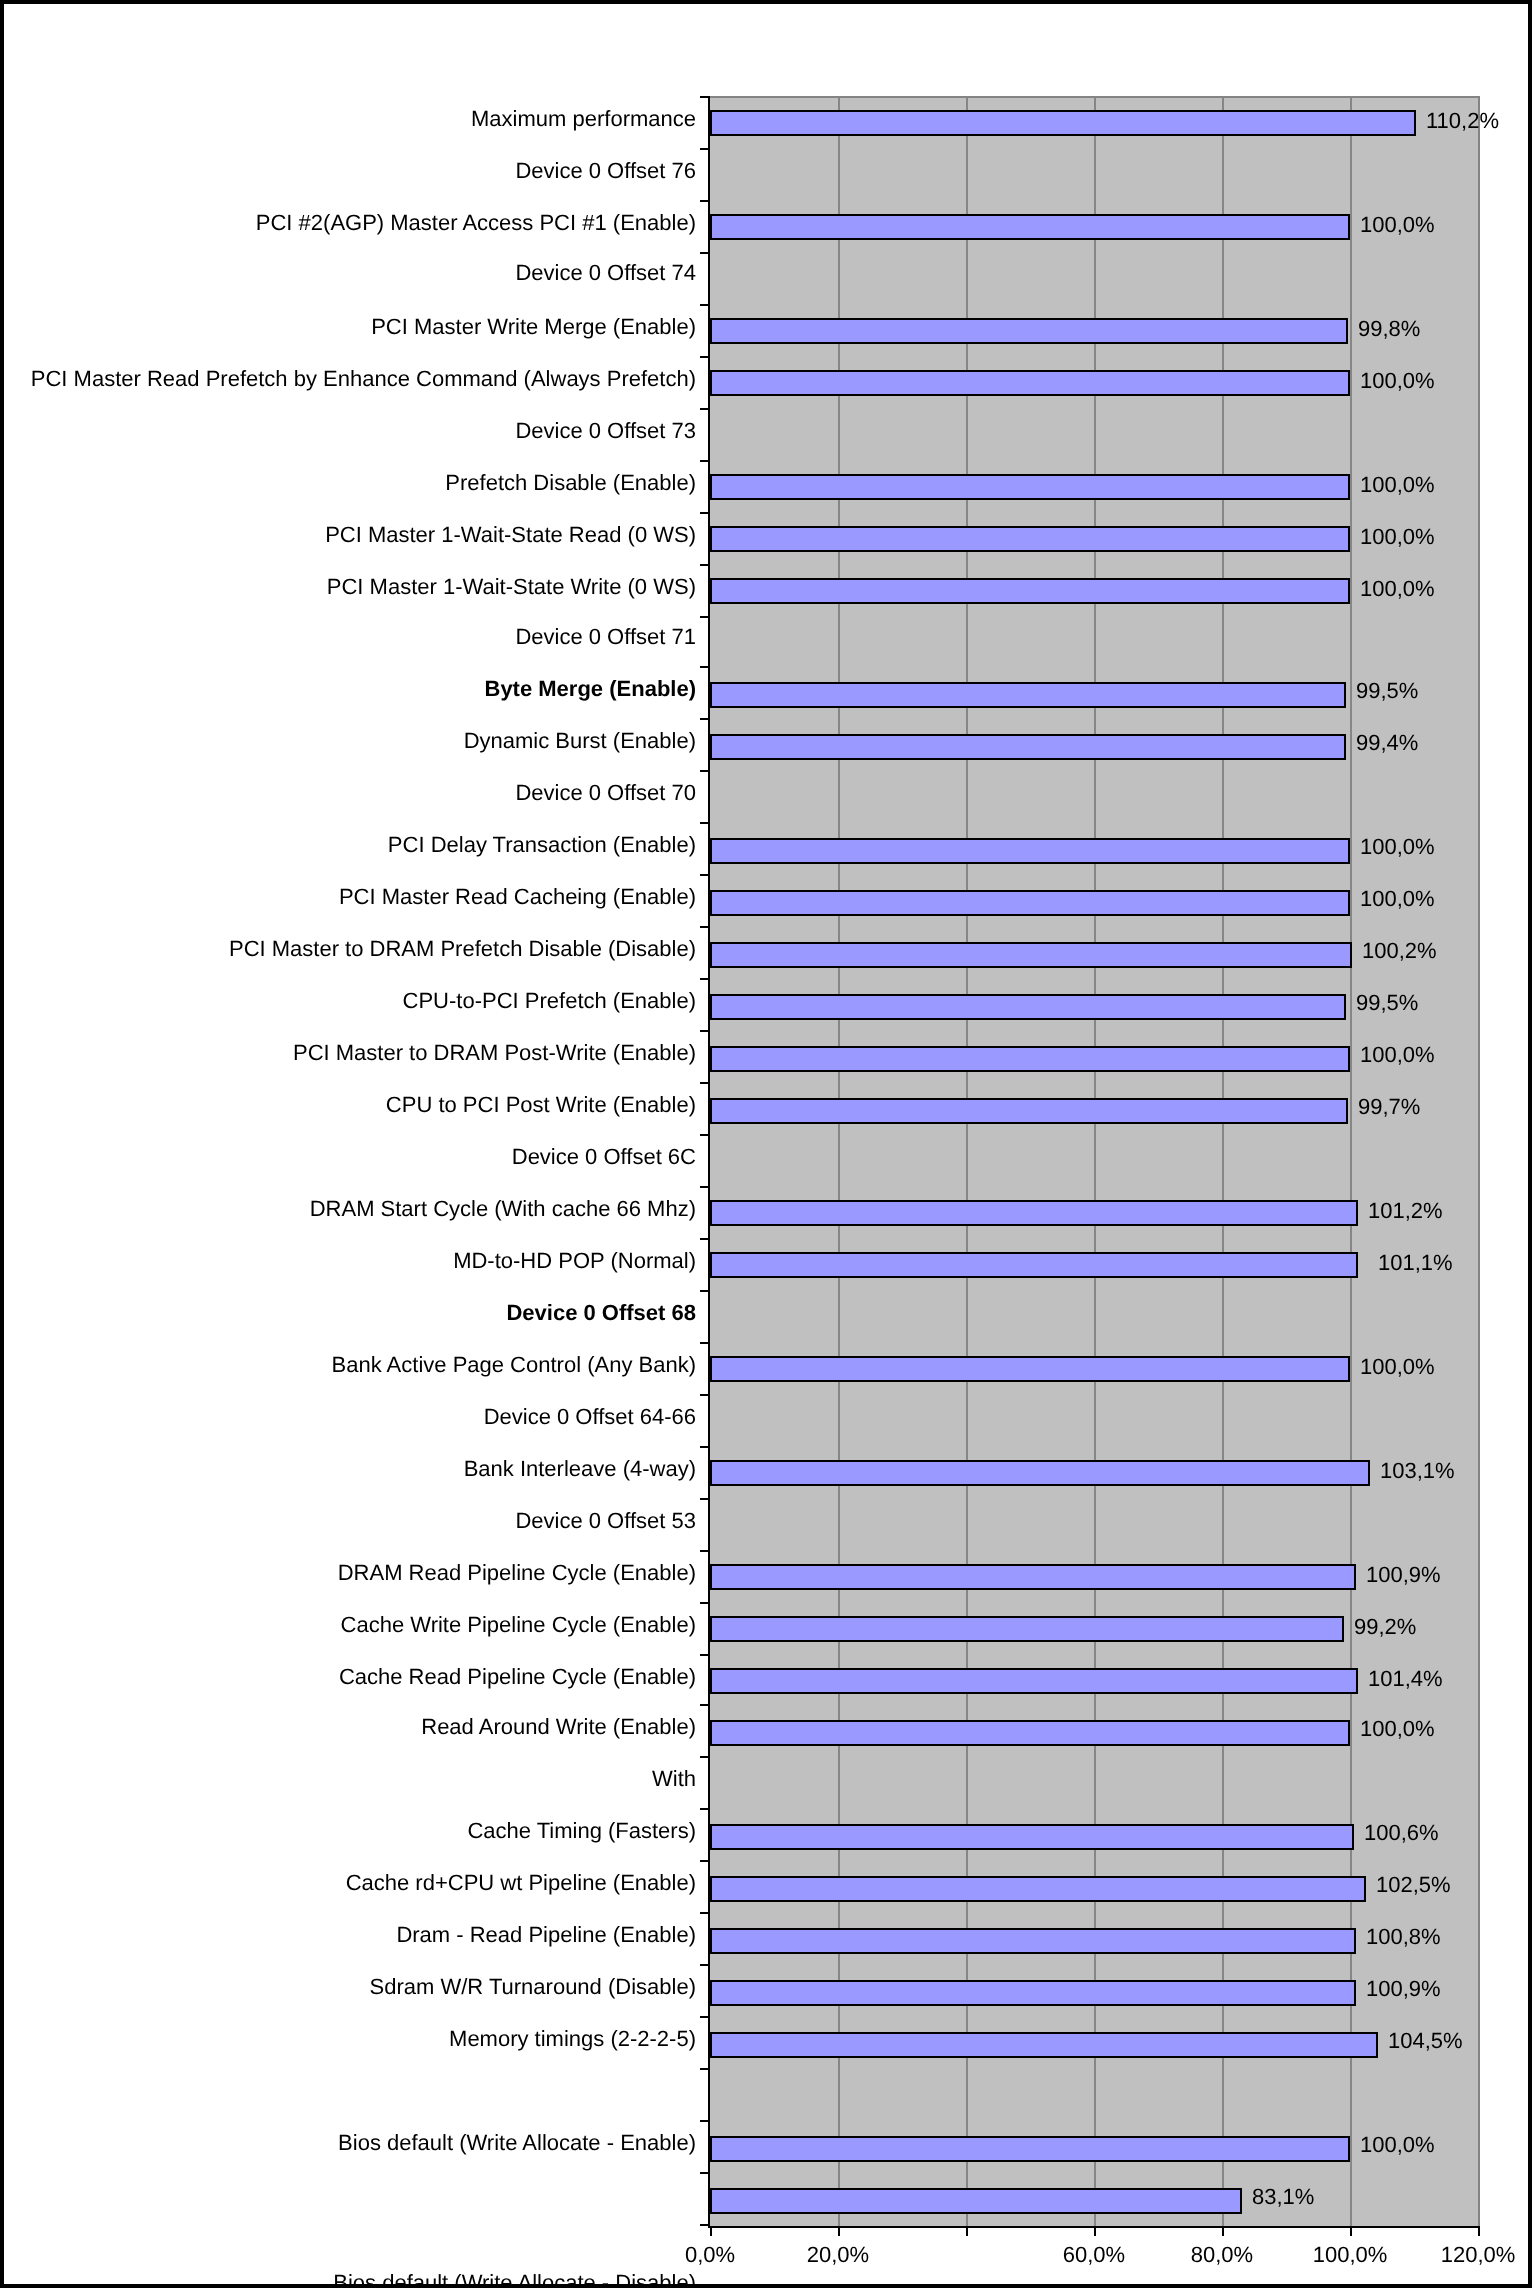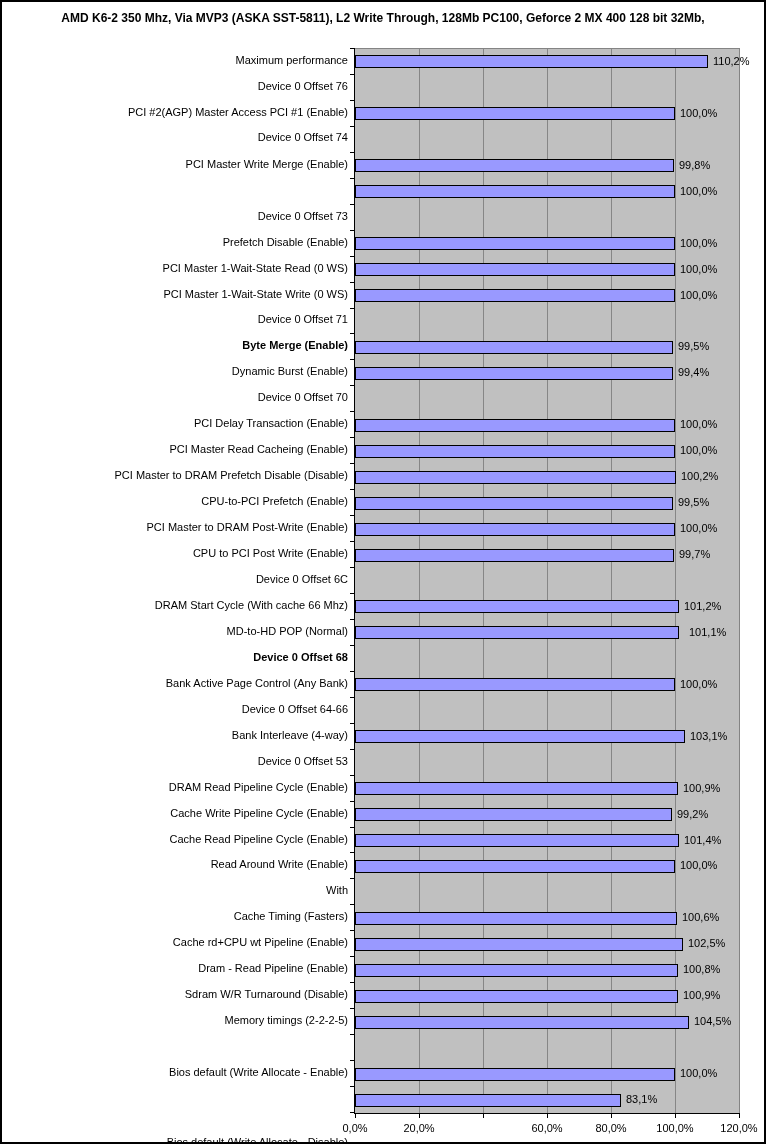--- a/index.html
+++ b/index.html
@@ -50,28 +50,28 @@
     font-size:11px;
     text-align:center;
     white-space:nowrap;
   }
 </style>
 </head>
 <body>
 
 <div id="chart">
   <div class="title">
-    <div>AMD K6-2 350 Mhz, Via MVP3 (ASKA SST-5811), L2 Write Through, 128Mb PC100, Geforce 2 MX 400 128 bit 32Mb,</div>
   </div>
   <div id="catLabels" style="position: absolute; left: 0px; top: 46px; width: 346px; height: 1064px;">
       <div class="cat-label" style="top: 6px;">Maximum performance</div>
       <div class="cat-label" style="top: 32px;">Device 0 Offset 76</div>
       <div class="cat-label" style="top: 58px;">PCI #2(AGP) Master Access PCI #1 (Enable)</div>
       <div class="cat-label" style="top: 83px;">Device 0 Offset 74</div>
       <div class="cat-label" style="top: 110px;">PCI Master Write Merge (Enable)</div>
+      <div class="cat-label" style="top: 136px;">PCI Master Read Prefetch by Enhance Command (Always Prefetch)</div>
       <div class="cat-label" style="top: 162px;">Device 0 Offset 73</div>
       <div class="cat-label" style="top: 188px;">Prefetch Disable (Enable)</div>
       <div class="cat-label" style="top: 214px;">PCI Master 1-Wait-State Read (0 WS)</div>
       <div class="cat-label" style="top: 240px;">PCI Master 1-Wait-State Write (0 WS)</div>
       <div class="cat-label" style="top: 265px;">Device 0 Offset 71</div>
       <div class="cat-label" style="top: 291px; font-weight: bold;">Byte Merge (Enable)</div>
       <div class="cat-label" style="top: 317px;">Dynamic Burst (Enable)</div>
       <div class="cat-label" style="top: 343px;">Device 0 Offset 70</div>
       <div class="cat-label" style="top: 369px;">PCI Delay Transaction (Enable)</div>
       <div class="cat-label" style="top: 395px;">PCI Master Read Cacheing (Enable)</div>

